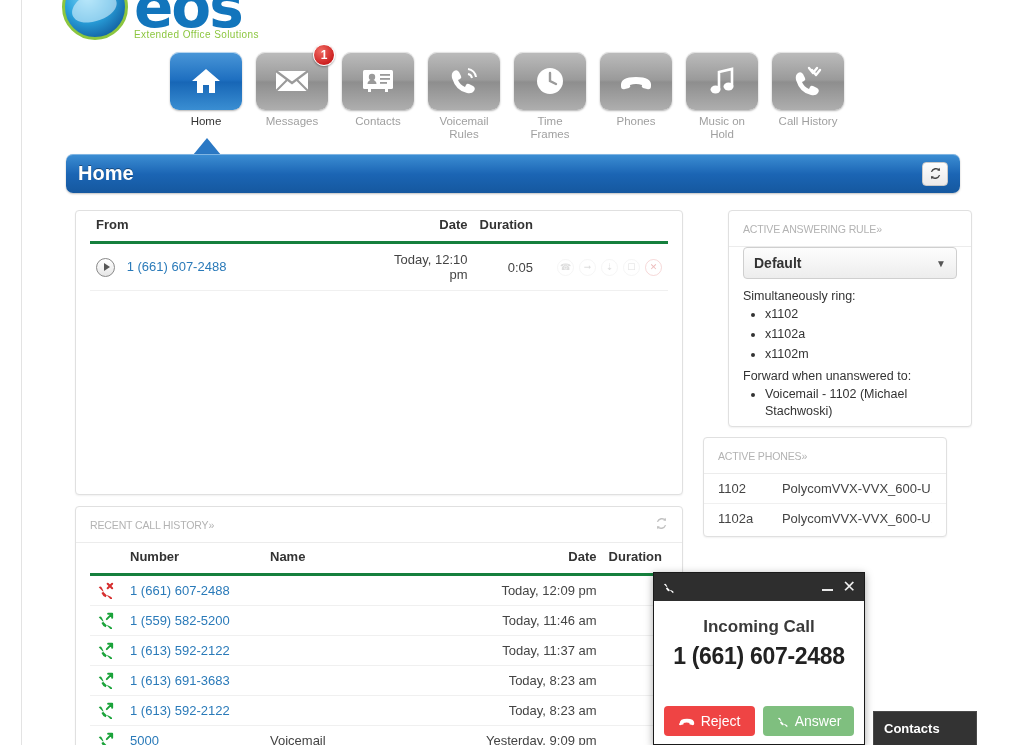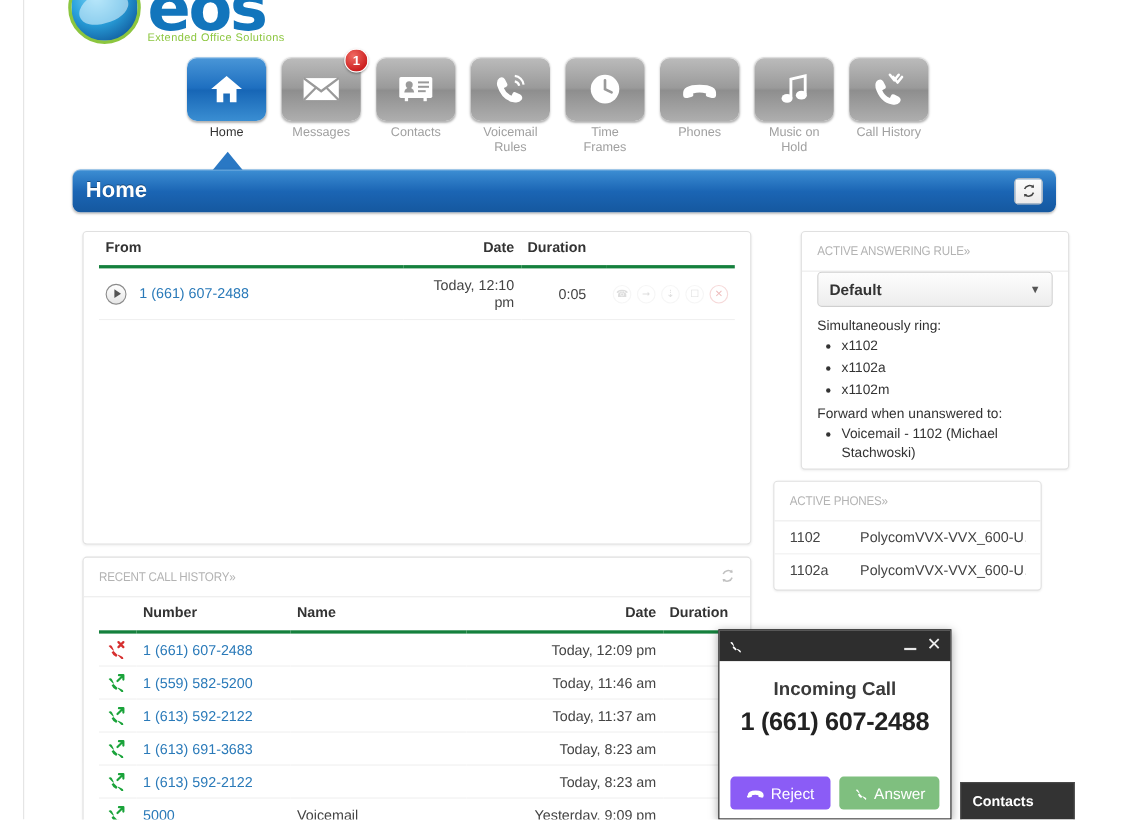--- a/index.html
+++ b/index.html
@@ -195,21 +195,21 @@
   .ic-close { font-size:16px; line-height:16px; color:#f0f0f0; cursor:pointer; }
   .ic-body { padding:16px 10px 0; text-align:center; }
   .ic-title { font-size:17px; font-weight:bold; color:#3a3a3a; }
   .ic-number { font-size:23px; font-weight:bold; color:#222; margin-top:6px; letter-spacing:-.3px; }
   .ic-btns { position:absolute; left:10px; right:10px; bottom:8px; display:flex; gap:8px; }
   .btn {
     flex:1; height:30px; border-radius:4px; border:none; color:#fff;
     font-size:14px; display:flex; align-items:center; justify-content:center;
     gap:6px; cursor:pointer; font-family:"Liberation Sans", sans-serif;
   }
-  .btn-reject { background:#8b5cf6; }
+  .btn-reject { background:#ef4444; }
   .btn-answer { background:#7fbf7f; }
 
   
   #contacts-dock {
     position:absolute; left:873px; top:711px; width:104px; height:34px;
     background:#333; border:1px solid #4a4a4a; border-bottom:none;
     color:#fff; font-size:13px; font-weight:bold;
     display:flex; align-items:center; padding:0 10px; z-index:35;
   }
 </style>

